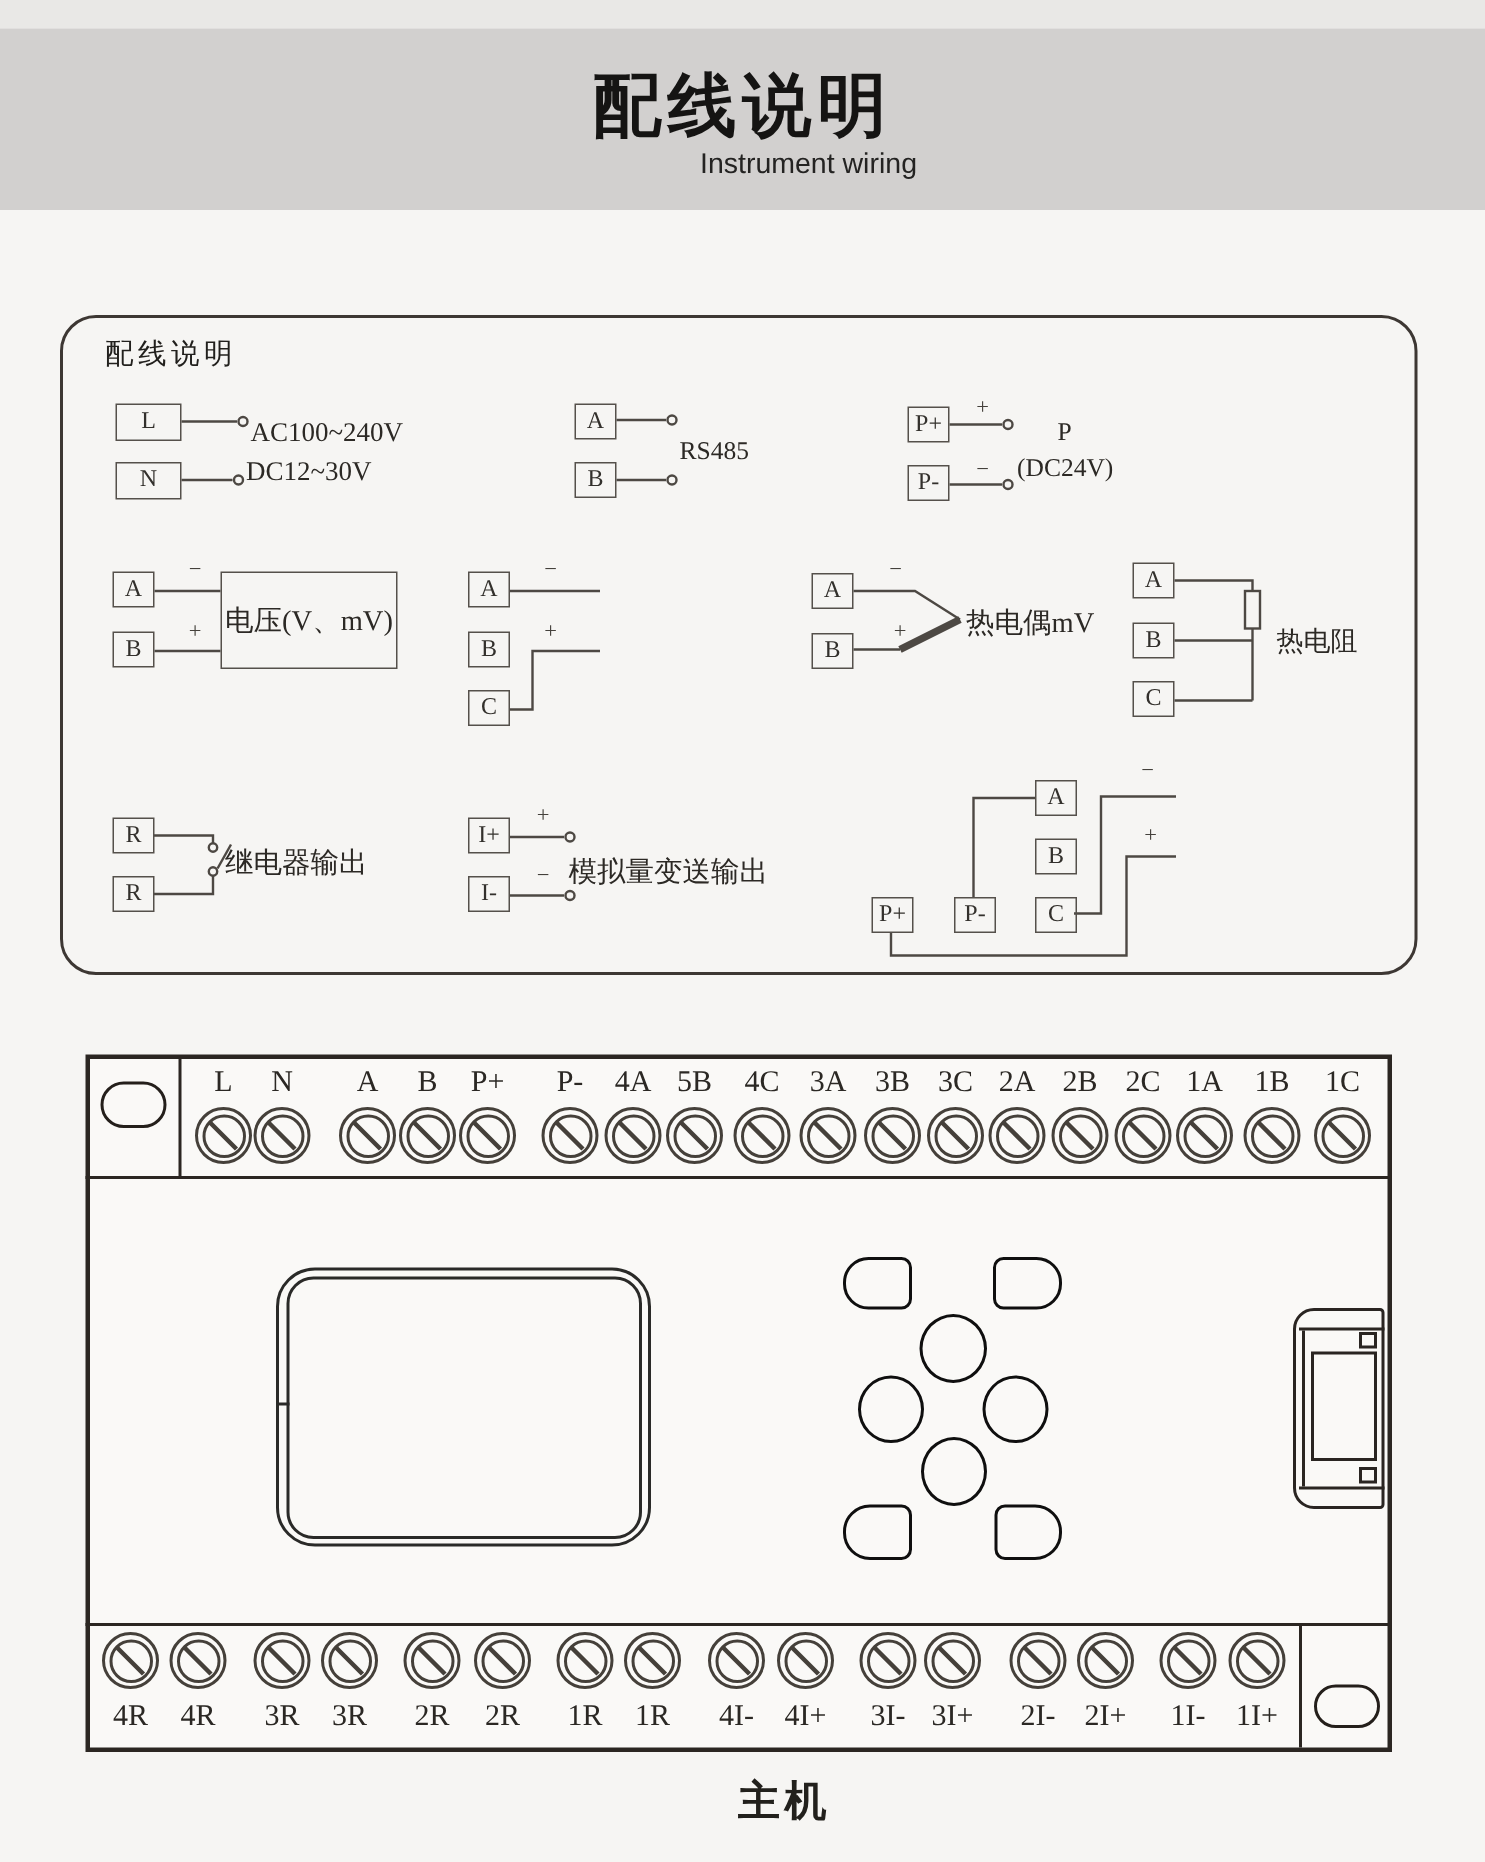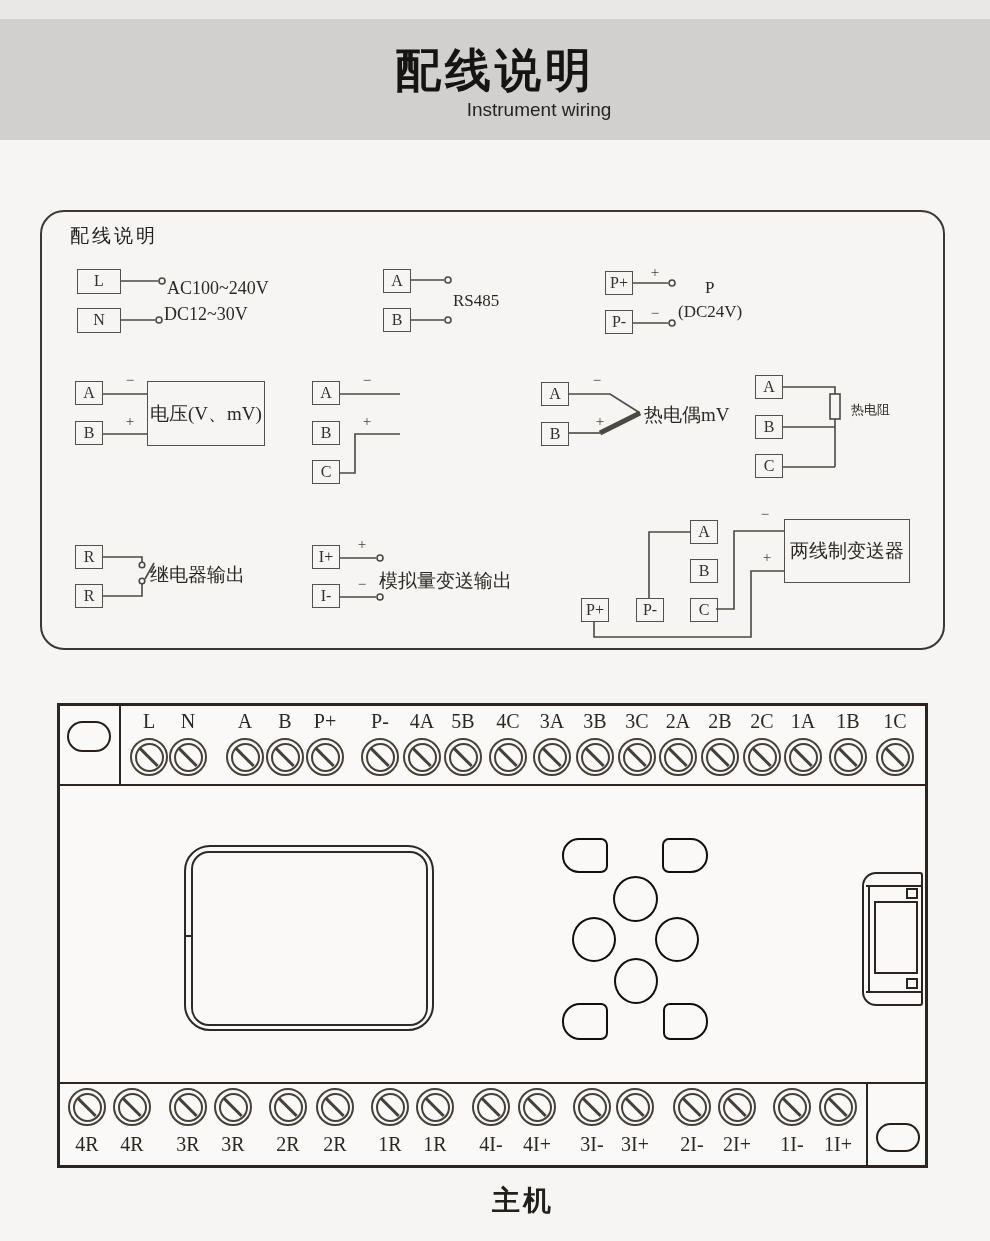--- a/index.html
+++ b/index.html
@@ -131,38 +131,37 @@
   <div class="tbox" style="left:33px;top:372px">R</div>
 
   <div class="tbox" style="left:270px;top:333px">I+</div>
   <div class="tbox" style="left:270px;top:372px">I-</div>
 
   <div class="tbox" style="left:648px;top:308px">A</div>
   <div class="tbox" style="left:648px;top:347px">B</div>
   <div class="tbox" style="left:648px;top:386px">C</div>
   <div class="tbox" style="left:539px;top:386px">P+</div>
   <div class="tbox" style="left:594px;top:386px">P-</div>
-  <div class="bigbox" style="left:742px;top:307px;width:126px;height:64px">两线制变送器</div>
 
   <div class="anno" style="left:125px;top:66px">AC100~240V</div>
   <div class="anno" style="left:122px;top:92px">DC12~30V</div>
   <div class="anno" style="left:411px;top:79px;font-size:17px">RS485</div>
   <div class="sign" style="left:606px;top:52px">+</div>
   <div class="sign" style="left:606px;top:93px">−</div>
   <div class="anno" style="left:663px;top:66px;font-size:17px">P</div>
   <div class="anno" style="left:636px;top:90px;font-size:17px">(DC24V)</div>
 
   <div class="sign" style="left:81px;top:160px">−</div>
   <div class="sign" style="left:81px;top:201px">+</div>
   <div class="sign" style="left:318px;top:160px">−</div>
   <div class="sign" style="left:318px;top:201px">+</div>
   <div class="sign" style="left:548px;top:160px">−</div>
   <div class="sign" style="left:551px;top:201px">+</div>
   <div class="anno" style="left:602px;top:190px;font-size:19px">热电偶mV</div>
-  <div class="anno" style="left:809px;top:189px;font-size:13px">热电阻</div>
+  <div class="anno" style="left:809px;top:203px;font-size:18px">热电阻</div>
 
   <div class="anno" style="left:108px;top:350px;font-size:19px">继电器输出</div>
   <div class="sign" style="left:313px;top:324px">+</div>
   <div class="sign" style="left:313px;top:364px">−</div>
   <div class="anno" style="left:337px;top:356px;font-size:19px">模拟量变送输出</div>
   <div class="sign" style="left:716px;top:294px">−</div>
   <div class="sign" style="left:718px;top:337px">+</div>
 </div>
 
 <div class="abs dev-frame"></div>

